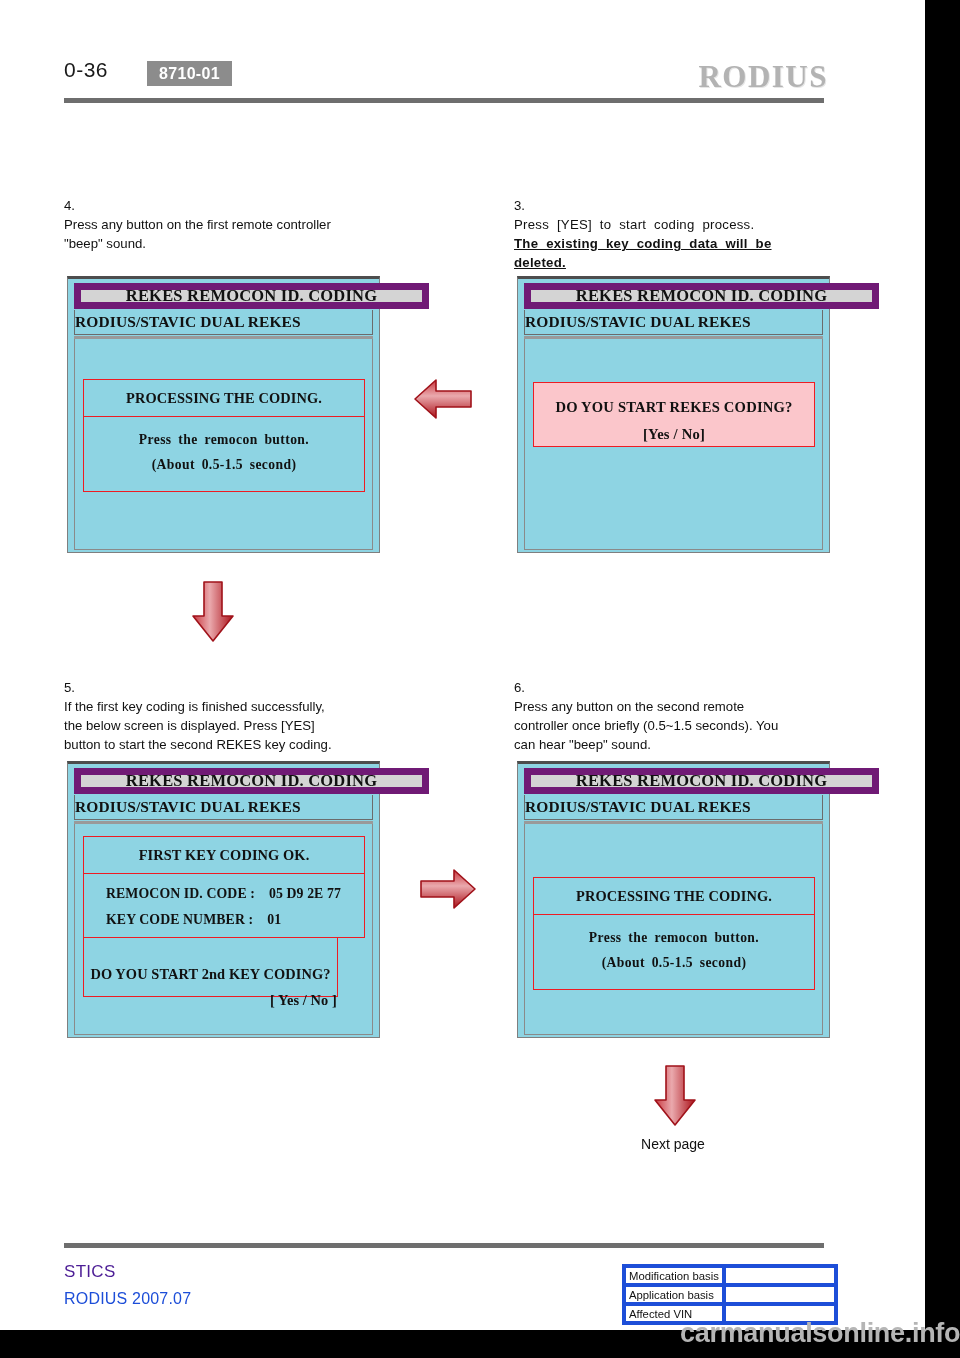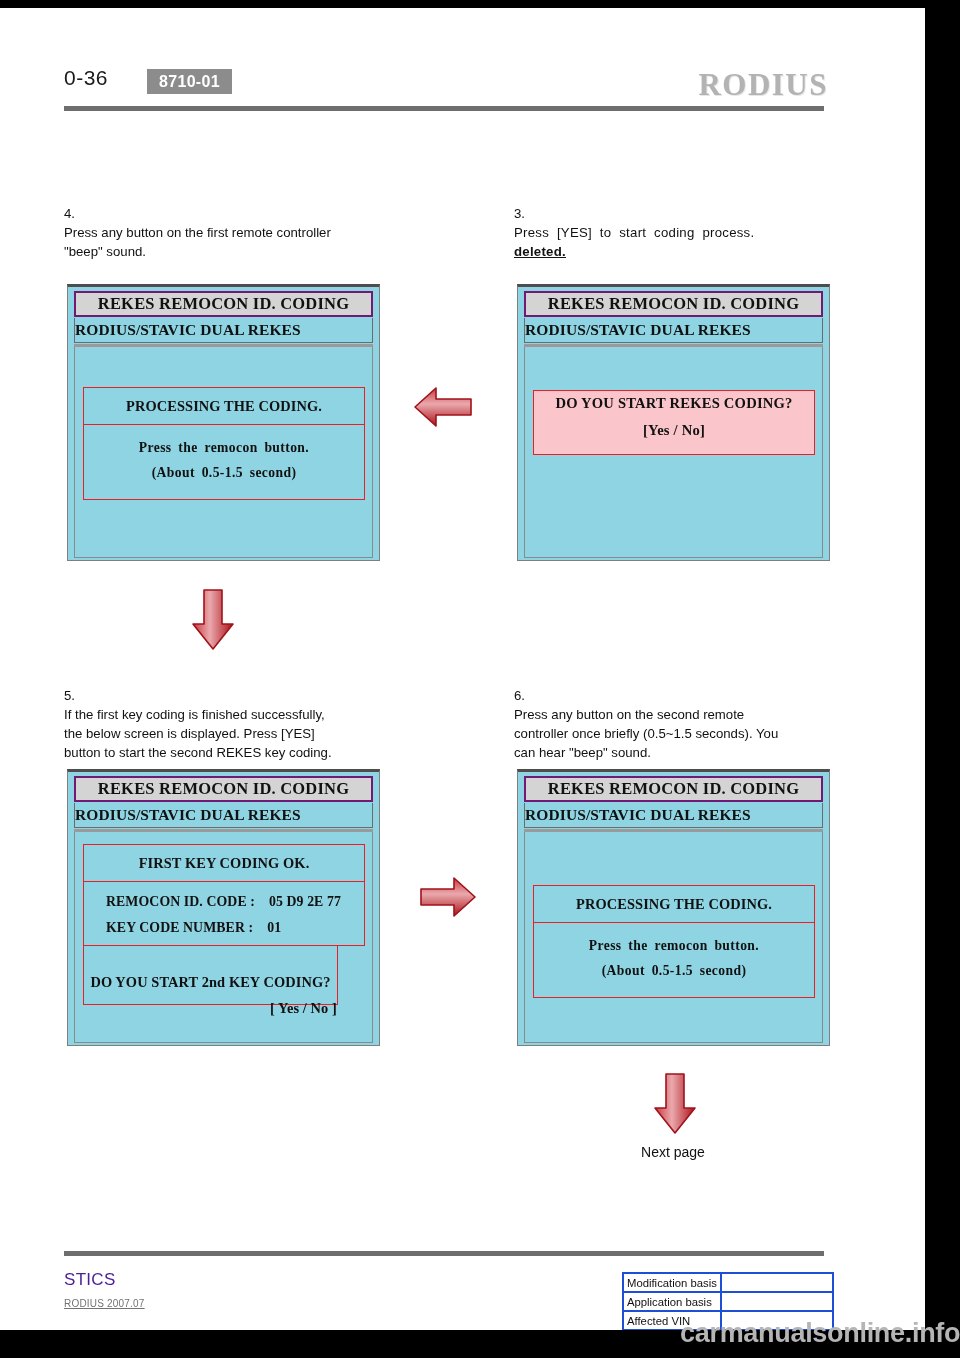--- a/index.html
+++ b/index.html
@@ -6,21 +6,21 @@
 
   html, body {
     width: 960px;
     height: 1358px;
     background: #000;
     font-family: "Liberation Sans", sans-serif;
   }
 
   .page {
     position: absolute;
-    left: 0; top: 8px;
+    left: 0; top: 0;
     width: 925px;
     height: 1330px;
     background: #ffffff;
     overflow: hidden;
   }
 
   .right-strip {
     position: absolute;
     left: 925px; top: 0;
     width: 35px; height: 1358px;
@@ -105,23 +105,23 @@
     position: absolute;
     width: 313px;
     height: 277px;
     background: #8ed4e3;
     border: 1px solid #7f7f7f;
     border-top: 3px solid #4d4d4d;
   }
   .screen .title {
     position: absolute;
     left: 6px; top: 4px;
-    width: 299px; height: 26px;
+    width: 355px; height: 26px;
     background: #d4d4d4;
-    border: 2px solid #701a75;
+    border: 7px solid #701a75;
     font-family: "Liberation Serif", serif;
     font-size: 16.5px;
     font-weight: bold;
     color: #111;
     display: flex; align-items: center; justify-content: center;
     letter-spacing: 0.2px;
   }
   .screen .subtitle {
     position: absolute;
     left: 6px; top: 31px;
@@ -209,32 +209,31 @@
   .footer-brand {
     position: absolute;
     left: 64px; top: 1262px;
     font-size: 17px;
     letter-spacing: 0.3px;
     color: #4c1d95;
   }
   .footer-sub {
     position: absolute;
     left: 64px; top: 1290px;
-    font-size: 10px;
+    font-size: 16px;
     letter-spacing: 0.2px;
-    color: #737373;
-    text-decoration: underline;
+    color: #1d4ed8;
   }
   .footer-table {
     position: absolute;
     left: 622px; top: 1264px;
     border-collapse: collapse;
   }
   .footer-table td {
-    border: 2px solid #1d4ed8;
+    border: 4px solid #1d4ed8;
     height: 19px;
     font-size: 11.3px;
     color: #111;
     padding: 0 3px;
   }
   .footer-table td.label { width: 88px; white-space: nowrap; }
   .footer-table td.value { width: 112px; }
 
   .watermark {
     position: absolute;
@@ -262,20 +261,21 @@
     <span class="body">
       <span class="ln">Press any button on the first remote controller</span>
       <span class="ln">"beep"  sound.</span>
     </span>
   </div>
 
   <div class="instr" id="instr-3">
     <span class="num">3.</span>
     <span class="body">
       <span class="ln just">Press  [YES]  to  start  coding  process.</span>
+      <span class="ln uline">The  existing  key  coding  data  will  be</span>
       <span class="ln uline">deleted.</span>
     </span>
   </div>
 
   <div class="screen" id="screen-1">
     <div class="title">REKES REMOCON ID. CODING</div>
     <div class="subtitle">RODIUS/STAVIC  DUAL REKES</div>
     <div class="divider"></div>
     <div class="canvas">
       <div class="redbox" style="left:8px; top:40px; width:282px; height:38px; display:flex; align-items:center; justify-content:center;">
@@ -286,21 +286,21 @@
         <span class="rb-line msg-line" style="margin-top:9px;">(About 0.5-1.5 second)</span>
       </div>
     </div>
   </div>
 
   <div class="screen" id="screen-2">
     <div class="title">REKES REMOCON ID. CODING</div>
     <div class="subtitle">RODIUS/STAVIC  DUAL REKES</div>
     <div class="divider"></div>
     <div class="canvas">
-      <div class="redbox pink" style="left:8px; top:43px; width:282px; height:65px; padding-top:4px;">
+      <div class="redbox pink" style="left:8px; top:43px; width:282px; height:65px; padding-top:16px;">
         <span class="rb-line pink-q">DO YOU START REKES CODING?</span>
         <span class="rb-line pink-a" style="margin-top:10px;">[Yes /  No]</span>
       </div>
     </div>
   </div>
 
   <div class="arrow" style="left:412px; top:375px;">
     <svg width="62" height="48" viewBox="0 0 62 48">
       <defs>
         <linearGradient id="gL" x1="0" y1="0" x2="0" y2="1">

